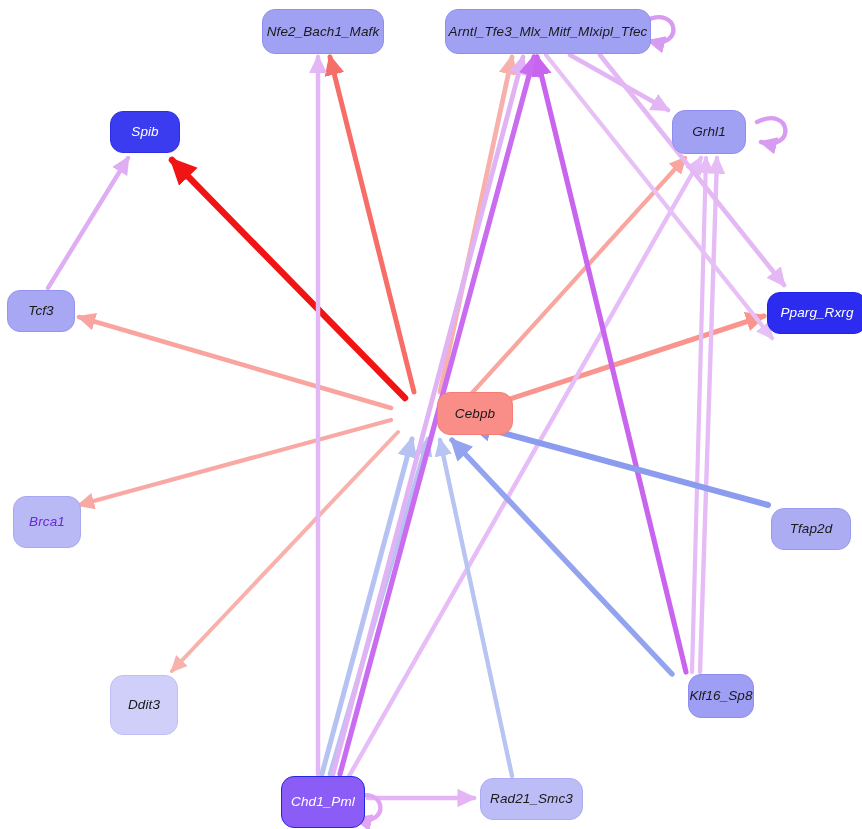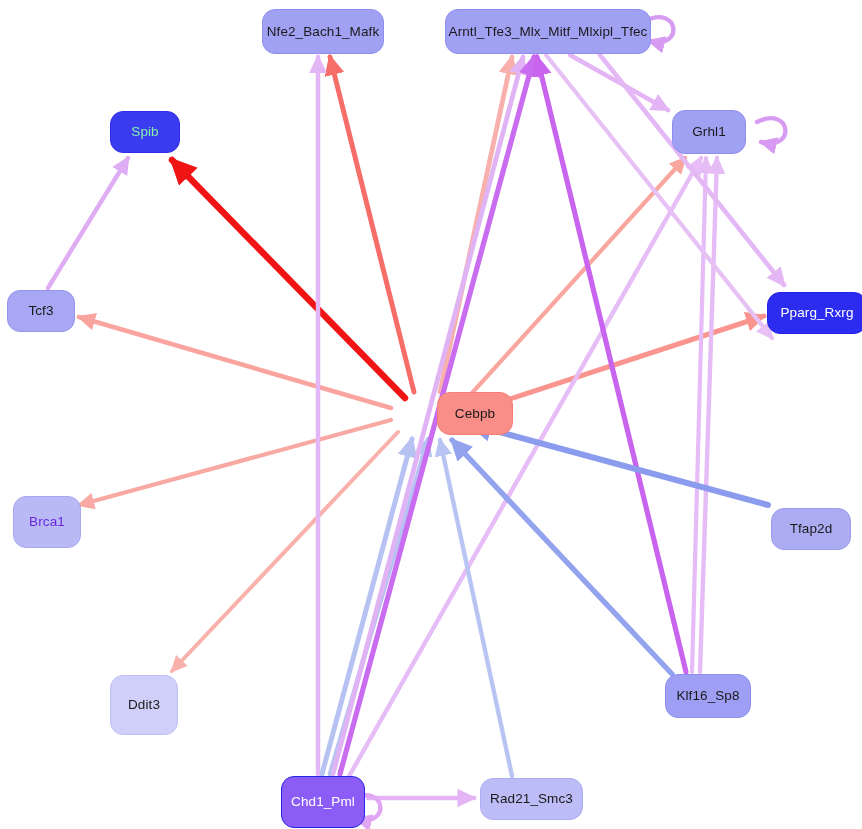--- a/index.html
+++ b/index.html
@@ -10,20 +10,21 @@
     position:absolute;
     box-sizing:border-box;
     display:flex;align-items:center;justify-content:center;
     border-radius:13px;
     font-size:13.5px;
     letter-spacing:0.1px;
     white-space:nowrap;
     text-align:left;
     line-height:1;
     z-index:5;
+    font-style:italic;
   }
 </style>
 </head>
 <body>
 
 <div id="canvas">
   <svg id="net" xmlns="http://www.w3.org/2000/svg" viewBox="0 0 862 829">
       <defs>
         <marker id="mk0" markerWidth="5" markerHeight="5" refX="3.6" refY="2.0" orient="auto" markerUnits="strokeWidth">
           <path d="M0,0 L4.2,2.0 L0,4.0 z" fill="#f01414"></path>
@@ -139,21 +140,21 @@
       <path d="M 757 122 C 791 105, 797 151, 761 142" fill="none" stroke="#d89bf2" stroke-width="4.4" stroke-linecap="round" marker-end="url(#mk26)"></path>
       <path d="M 352 799 C 386 782, 392 828, 356 819" fill="none" stroke="#e0a6f4" stroke-width="4.4" stroke-linecap="round" marker-end="url(#mk27)"></path>
     </svg>
   <div id="nodes">
       <div class="node" style="left: 262px; top: 9px; width: 122px; height: 45px; background: rgb(161, 161, 244); border: 1px solid rgb(142, 142, 240); color: rgb(26, 26, 26);">
         <span>Nfe2_Bach1_Mafk</span>
       </div>
       <div class="node" style="left: 425px; top: 9px; width: 206px; height: 45px; background: rgb(161, 161, 244); border: 1px solid rgb(142, 142, 240); color: rgb(26, 26, 26); margin-left: 20px;">
         <span>Arntl_Tfe3_Mlx_Mitf_Mlxipl_Tfec</span>
       </div>
-      <div class="node" style="left: 110px; top: 111px; width: 70px; height: 42px; background: rgb(59, 59, 240); border: 1px solid rgb(45, 45, 232); color: #86efac;">
+      <div class="node" style="left: 110px; top: 111px; width: 70px; height: 42px; background: rgb(59, 59, 240); border: 1px solid rgb(45, 45, 232); color: #ffffff;">
         <span>Spib</span>
       </div>
       <div class="node" style="left: 672px; top: 110px; width: 74px; height: 44px; background: rgb(161, 161, 244); border: 1px solid rgb(142, 142, 240); color: rgb(26, 26, 26);">
         <span>Grhl1</span>
       </div>
       <div class="node" style="left: 7px; top: 290px; width: 68px; height: 42px; background: rgb(167, 167, 244); border: 1px solid rgb(149, 149, 239); color: rgb(26, 26, 26);">
         <span>Tcf3</span>
       </div>
       <div class="node" style="left: 767px; top: 292px; width: 100px; height: 42px; background: rgb(44, 44, 240); border: 1px solid rgb(34, 34, 232); color: rgb(255, 255, 255);">
         <span>Pparg_Rxrg</span>
@@ -163,21 +164,21 @@
       </div>
       <div class="node" style="left: 13px; top: 496px; width: 68px; height: 52px; background: rgb(185, 185, 246); border: 1px solid rgb(168, 168, 242); color: #6d28d9;">
         <span>Brca1</span>
       </div>
       <div class="node" style="left: 771px; top: 496px; width: 80px; height: 42px; background: rgb(172, 172, 243); border: 1px solid rgb(154, 154, 238); color: rgb(26, 26, 26); margin-top: 12px;">
         <span>Tfap2d</span>
       </div>
       <div class="node" style="left: 110px; top: 675px; width: 68px; height: 60px; background: rgb(207, 207, 249); border: 1px solid rgb(191, 191, 245); color: rgb(26, 26, 26);">
         <span>Ddit3</span>
       </div>
-      <div class="node" style="left: 665px; top: 674px; width: 86px; height: 44px; background: rgb(158, 158, 244); border: 1px solid rgb(141, 141, 239); color: rgb(26, 26, 26);">
+      <div class="node" style="left: 688px; top: 674px; width: 66px; height: 44px; background: rgb(158, 158, 244); border: 1px solid rgb(141, 141, 239); color: rgb(26, 26, 26);">
         <span>Klf16_Sp8</span>
       </div>
       <div class="node" style="left: 281px; top: 776px; width: 84px; height: 52px; background: #8b5cf6; border: 1px solid rgb(36, 36, 228); color: rgb(255, 255, 255);">
         <span>Chd1_Pml</span>
       </div>
       <div class="node" style="left: 480px; top: 778px; width: 103px; height: 42px; background: rgb(188, 188, 247); border: 1px solid rgb(172, 172, 243); color: rgb(26, 26, 26);">
         <span>Rad21_Smc3</span>
       </div>
     </div>
 </div>

